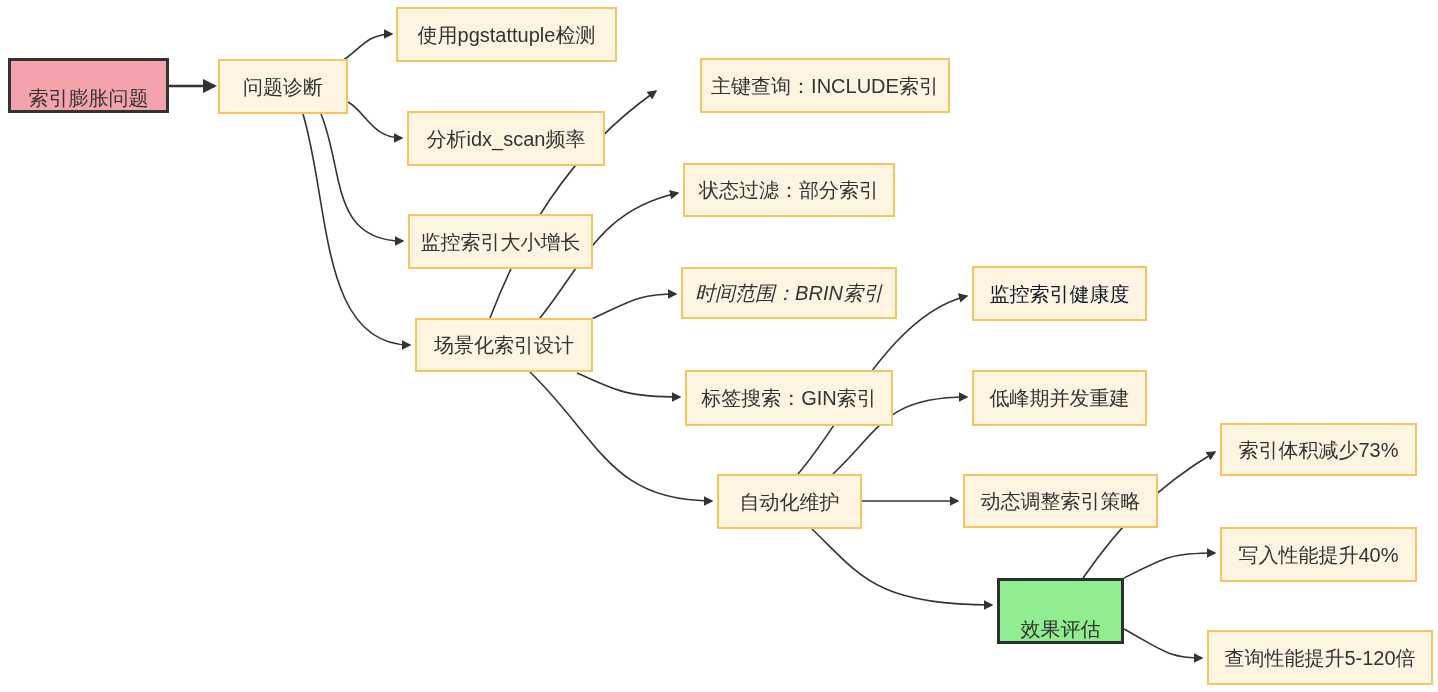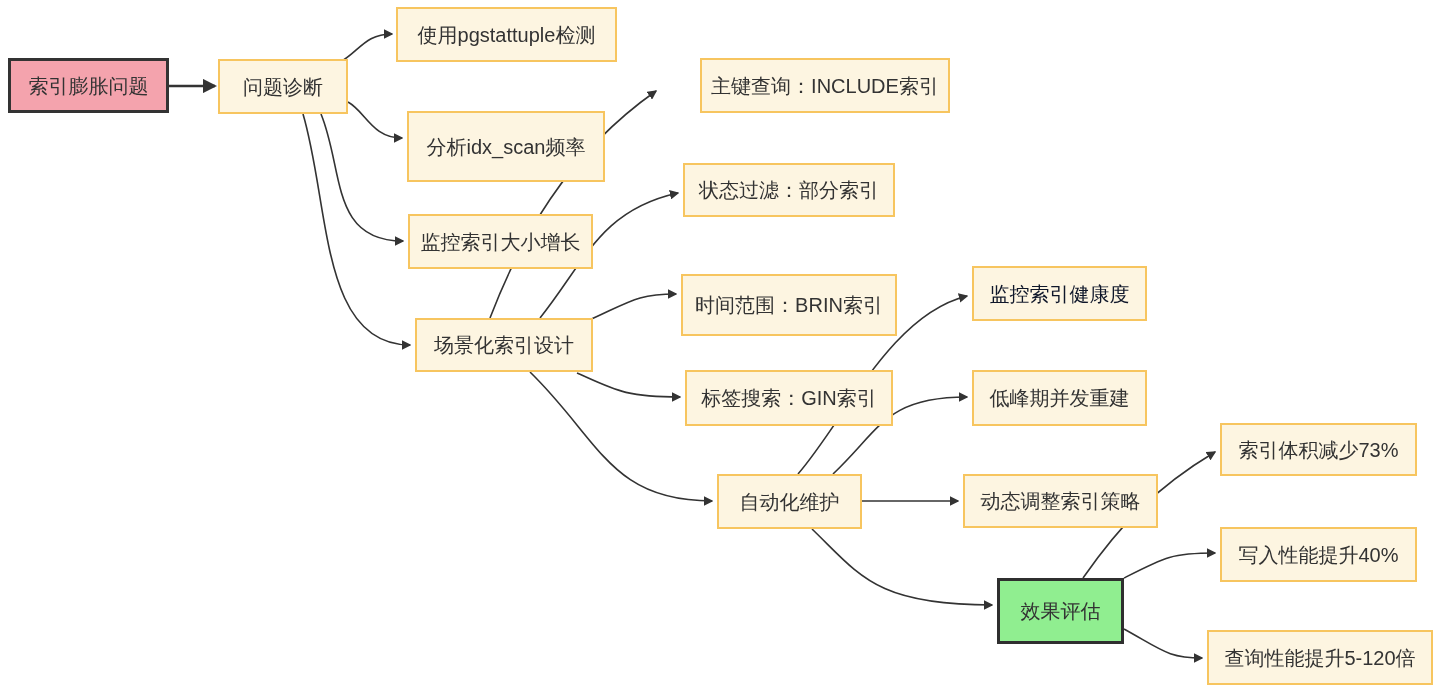--- a/index.html
+++ b/index.html
@@ -31,21 +31,21 @@
     display: flex;
     align-items: center;
     justify-content: center;
     box-sizing: border-box;
     font-size: 20px;
     line-height: 1.2;
     white-space: nowrap;
     text-align: center;
   }
   .node.step { border-style: solid; border-width: 2px; }
-  .node.root, .node.highlight { border-style: solid; border-width: 3px; }
+  .node.root, .node.highlight { border-style: solid; border-width: 3px; align-items: flex-end; }
 </style>
 </head>
 <body>
 
 <div class="canvas" style="background: rgb(255, 255, 255);">
   <svg class="edge-layer" width="1438" height="692" viewBox="0 0 1438 692" xmlns="http://www.w3.org/2000/svg">
     <defs>
       <marker id="arrow" viewBox="0 0 10 10" refX="8.5" refY="5" markerWidth="6" markerHeight="6" orient="auto-start-reverse">
         <path d="M0,0 L10,5 L0,10 z" fill="#333333"></path>
       </marker>
@@ -73,36 +73,36 @@
   <div id="nodes">
       <div class="node root" style="left: 8px; top: 58px; width: 161px; height: 55px; color: rgb(51, 51, 51); background: rgb(244, 163, 173); border-color: rgb(51, 51, 51);">
         <span>索引膨胀问题</span>
       </div>
       <div class="node step" style="left: 218px; top: 59px; width: 130px; height: 55px; color: rgb(51, 51, 51); background: rgb(253, 245, 225); border-color: rgb(247, 197, 95);">
         <span>问题诊断</span>
       </div>
       <div class="node step" style="left: 396px; top: 7px; width: 221px; height: 55px; color: rgb(51, 51, 51); background: rgb(253, 245, 225); border-color: rgb(247, 197, 95);">
         <span>使用pgstattuple检测</span>
       </div>
-      <div class="node step" style="left: 407px; top: 111px; width: 198px; height: 71px; color: rgb(51, 51, 51); background: rgb(253, 245, 225); border-color: rgb(247, 197, 95);">
+      <div class="node step" style="left: 407px; top: 111px; width: 198px; height: 55px; color: rgb(51, 51, 51); background: rgb(253, 245, 225); border-color: rgb(247, 197, 95);">
         <span>分析idx_scan频率</span>
       </div>
       <div class="node step" style="left: 408px; top: 214px; width: 185px; height: 55px; color: rgb(51, 51, 51); background: rgb(253, 245, 225); border-color: rgb(247, 197, 95);">
         <span>监控索引大小增长</span>
       </div>
       <div class="node step" style="left: 415px; top: 318px; width: 178px; height: 54px; color: rgb(51, 51, 51); background: rgb(253, 245, 225); border-color: rgb(247, 197, 95);">
         <span>场景化索引设计</span>
       </div>
       <div class="node step" style="left: 664px; top: 58px; width: 250px; height: 55px; color: rgb(51, 51, 51); background: rgb(253, 245, 225); border-color: rgb(247, 197, 95); margin-left: 36px;">
         <span>主键查询：INCLUDE索引</span>
       </div>
       <div class="node step" style="left: 683px; top: 163px; width: 212px; height: 54px; color: rgb(51, 51, 51); background: rgb(253, 245, 225); border-color: rgb(247, 197, 95);">
         <span>状态过滤：部分索引</span>
       </div>
-      <div class="node step" style="left: 681px; top: 274px; width: 216px; height: 62px; color: rgb(51, 51, 51); background: rgb(253, 245, 225); border-color: rgb(247, 197, 95);">
+      <div class="node step" style="left: 681px; top: 267px; width: 216px; height: 52px; color: rgb(51, 51, 51); background: rgb(253, 245, 225); border-color: rgb(247, 197, 95); font-style: italic;">
         <span>时间范围：BRIN索引</span>
       </div>
       <div class="node step" style="left: 685px; top: 370px; width: 208px; height: 56px; color: rgb(51, 51, 51); background: rgb(253, 245, 225); border-color: rgb(247, 197, 95);">
         <span>标签搜索：GIN索引</span>
       </div>
       <div class="node step" style="left: 717px; top: 474px; width: 145px; height: 55px; color: rgb(51, 51, 51); background: rgb(253, 245, 225); border-color: rgb(247, 197, 95);">
         <span>自动化维护</span>
       </div>
       <div class="node step" style="left: 972px; top: 266px; width: 175px; height: 55px; color: #0f172a; background: rgb(253, 245, 225); border-color: rgb(247, 197, 95);">
         <span>监控索引健康度</span>

